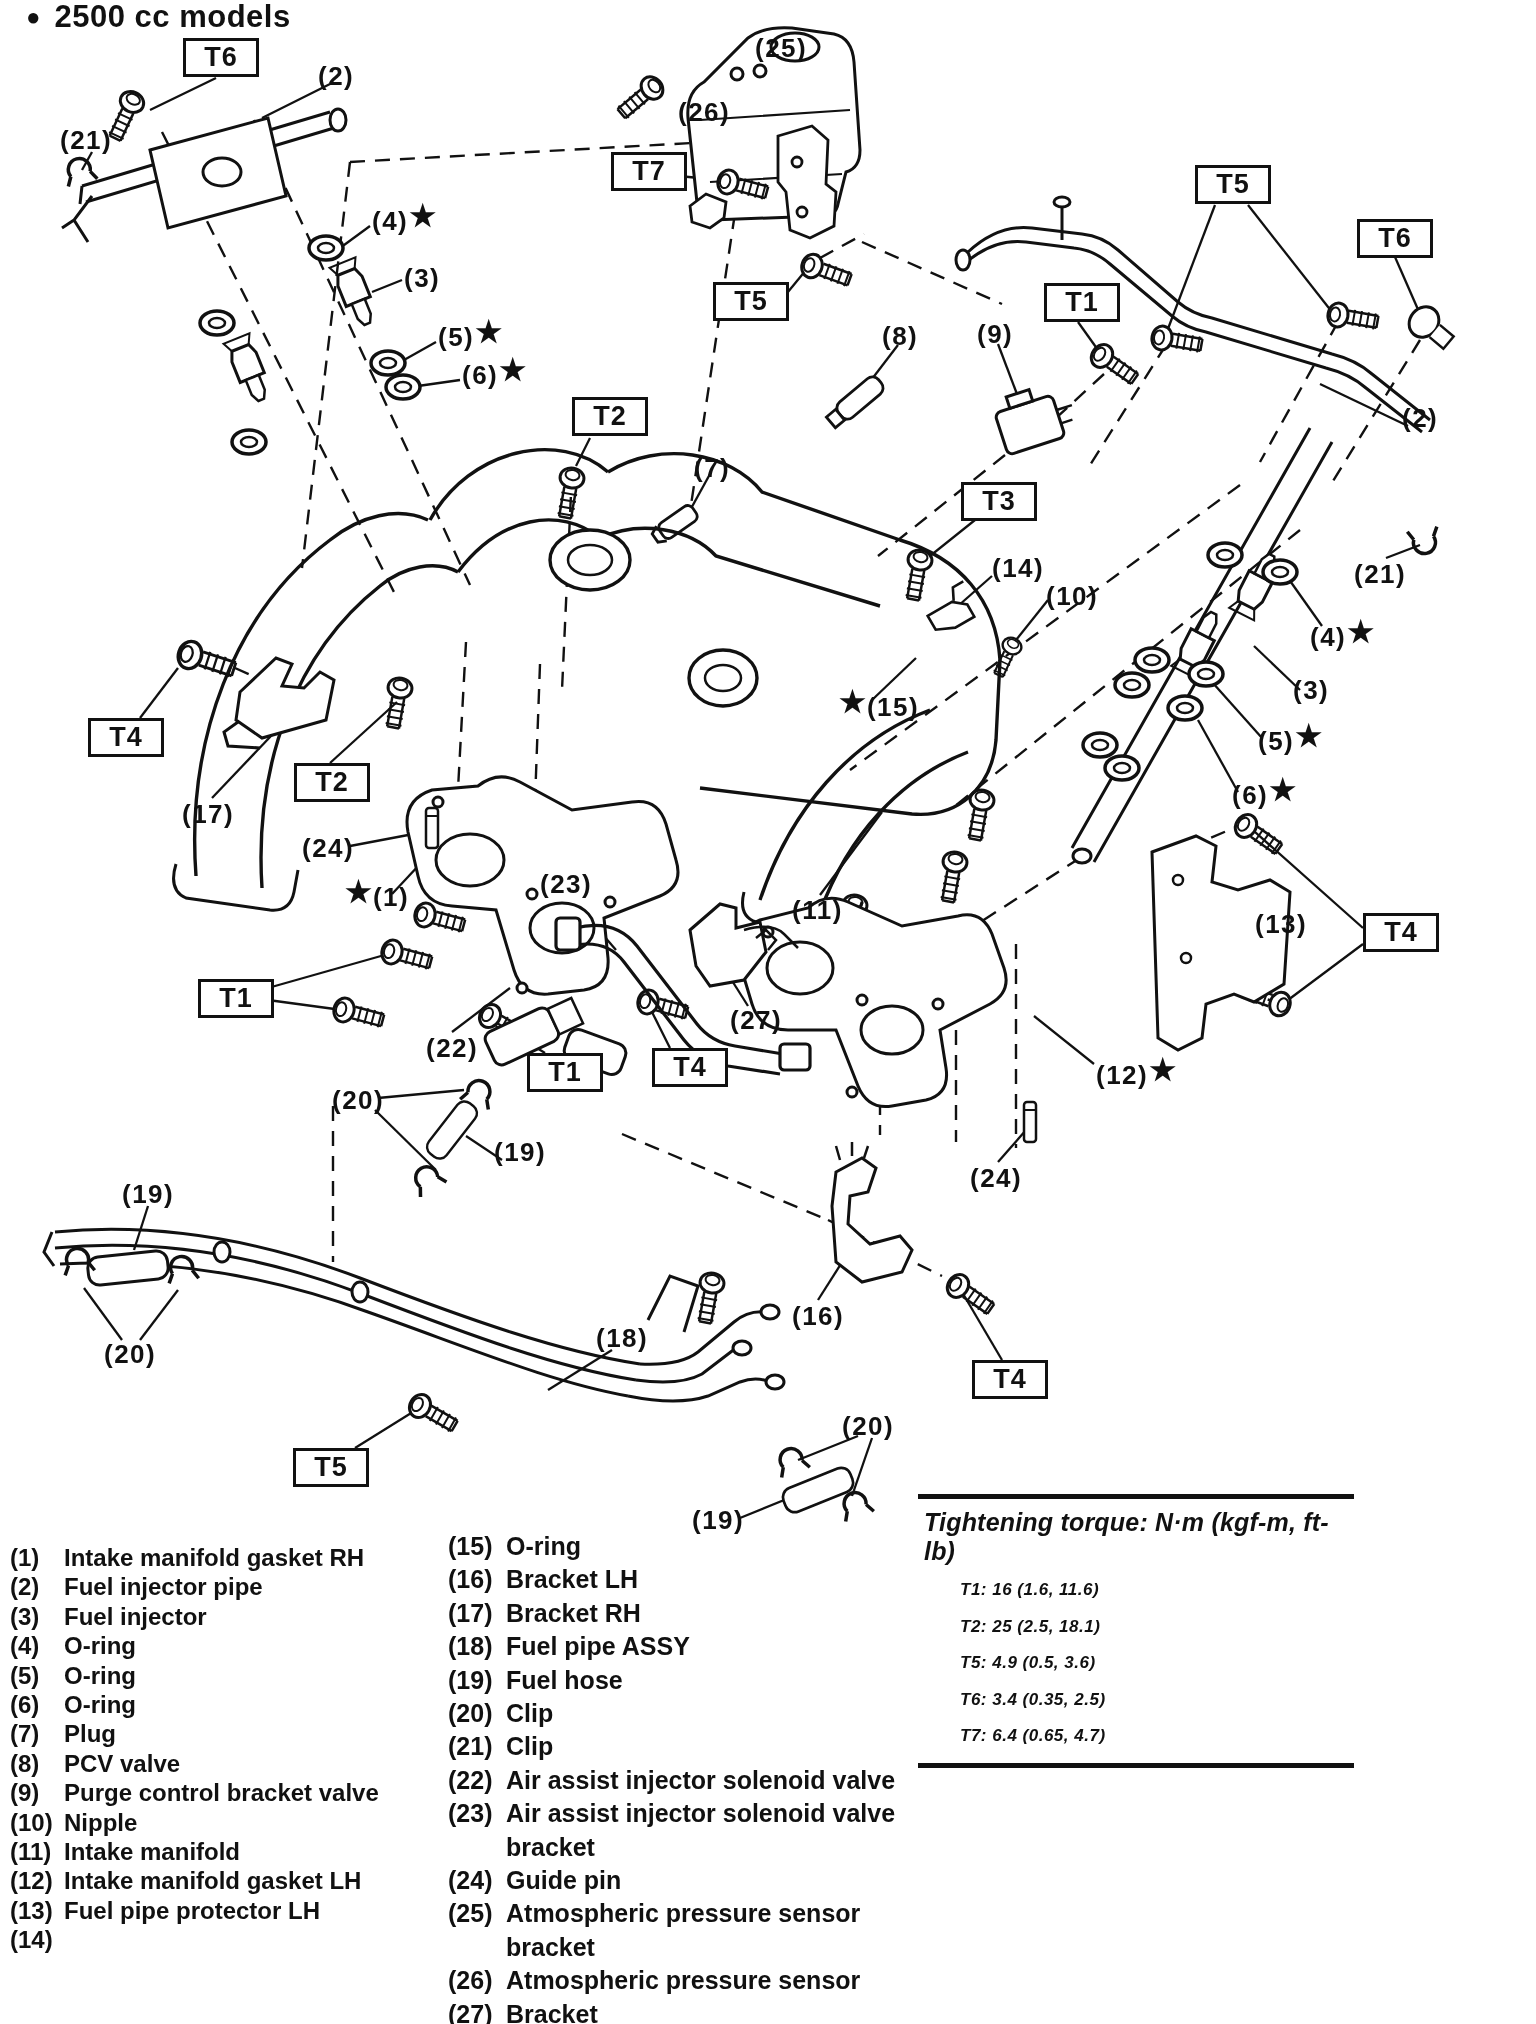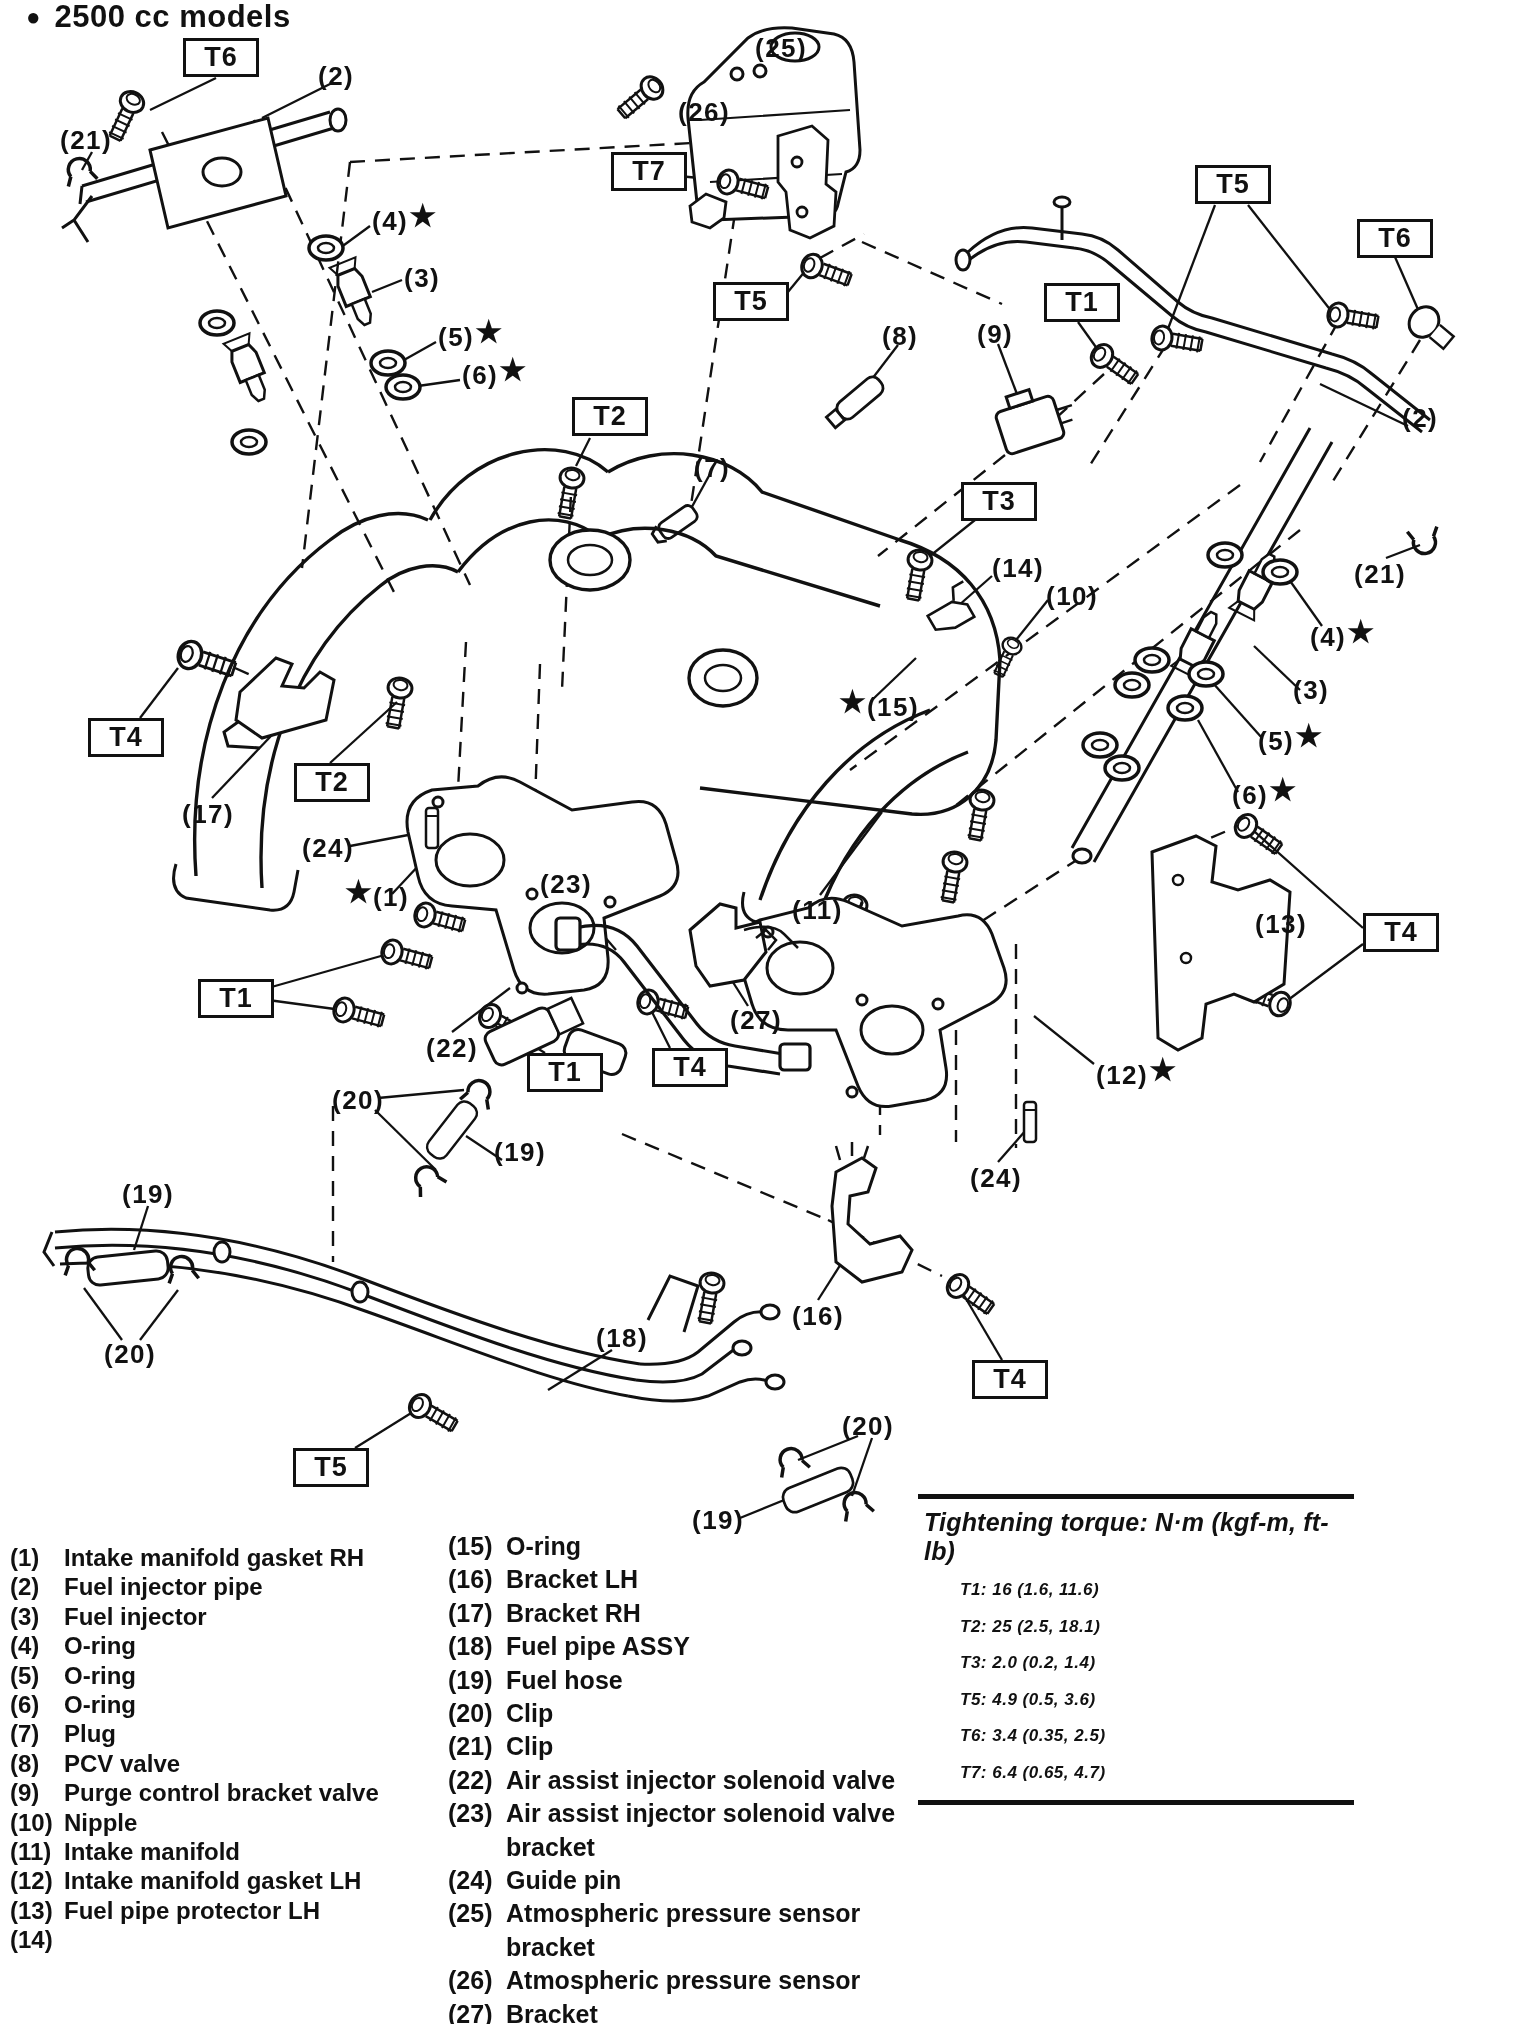--- a/index.html
+++ b/index.html
@@ -543,20 +543,19 @@
         <span class="pnum">(27)</span>
         <span class="pname">Bracket</span>
       </div>
   </div>
 
   <div class="torque">
     <div class="trule top"></div>
     <div class="ttitle">Tightening torque: N·m (kgf-m, ft-lb)</div>
     <div class="trow"><span>T1: 16 (1.6, 11.6)</span></div>
       <div class="trow"><span>T2: 25 (2.5, 18.1)</span></div>
-      <div class="trow"><span>T3: 2.0 (0.2, 1.4)</span></div>
       <div class="trow"><span>T5: 4.9 (0.5, 3.6)</span></div>
       <div class="trow"><span>T6: 3.4 (0.35, 2.5)</span></div>
       <div class="trow"><span>T7: 6.4 (0.65, 4.7)</span></div>
     <div class="trule bottom"></div>
   </div>
 
 </div>
 
 </body></html>

